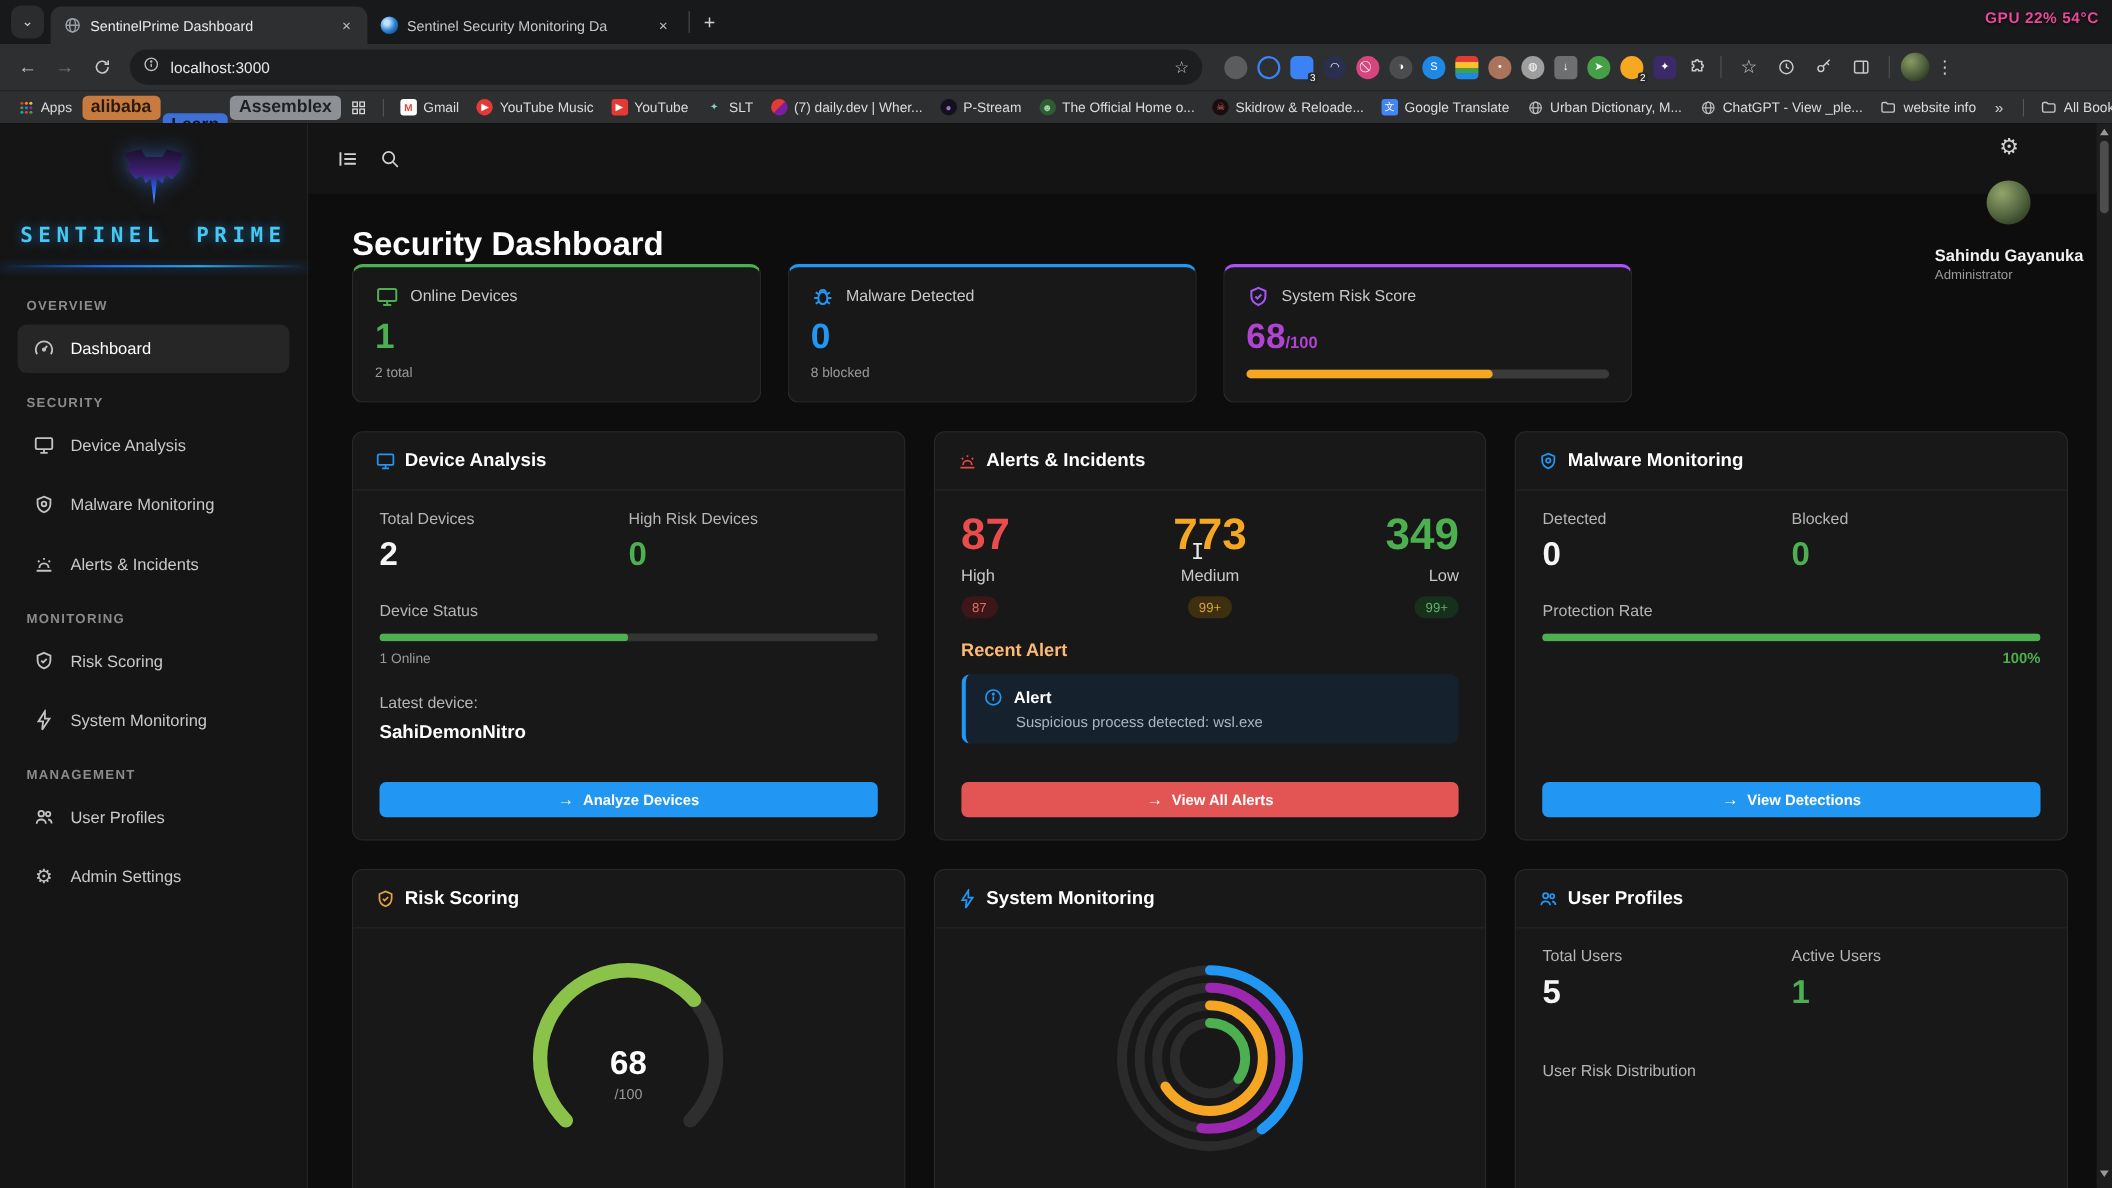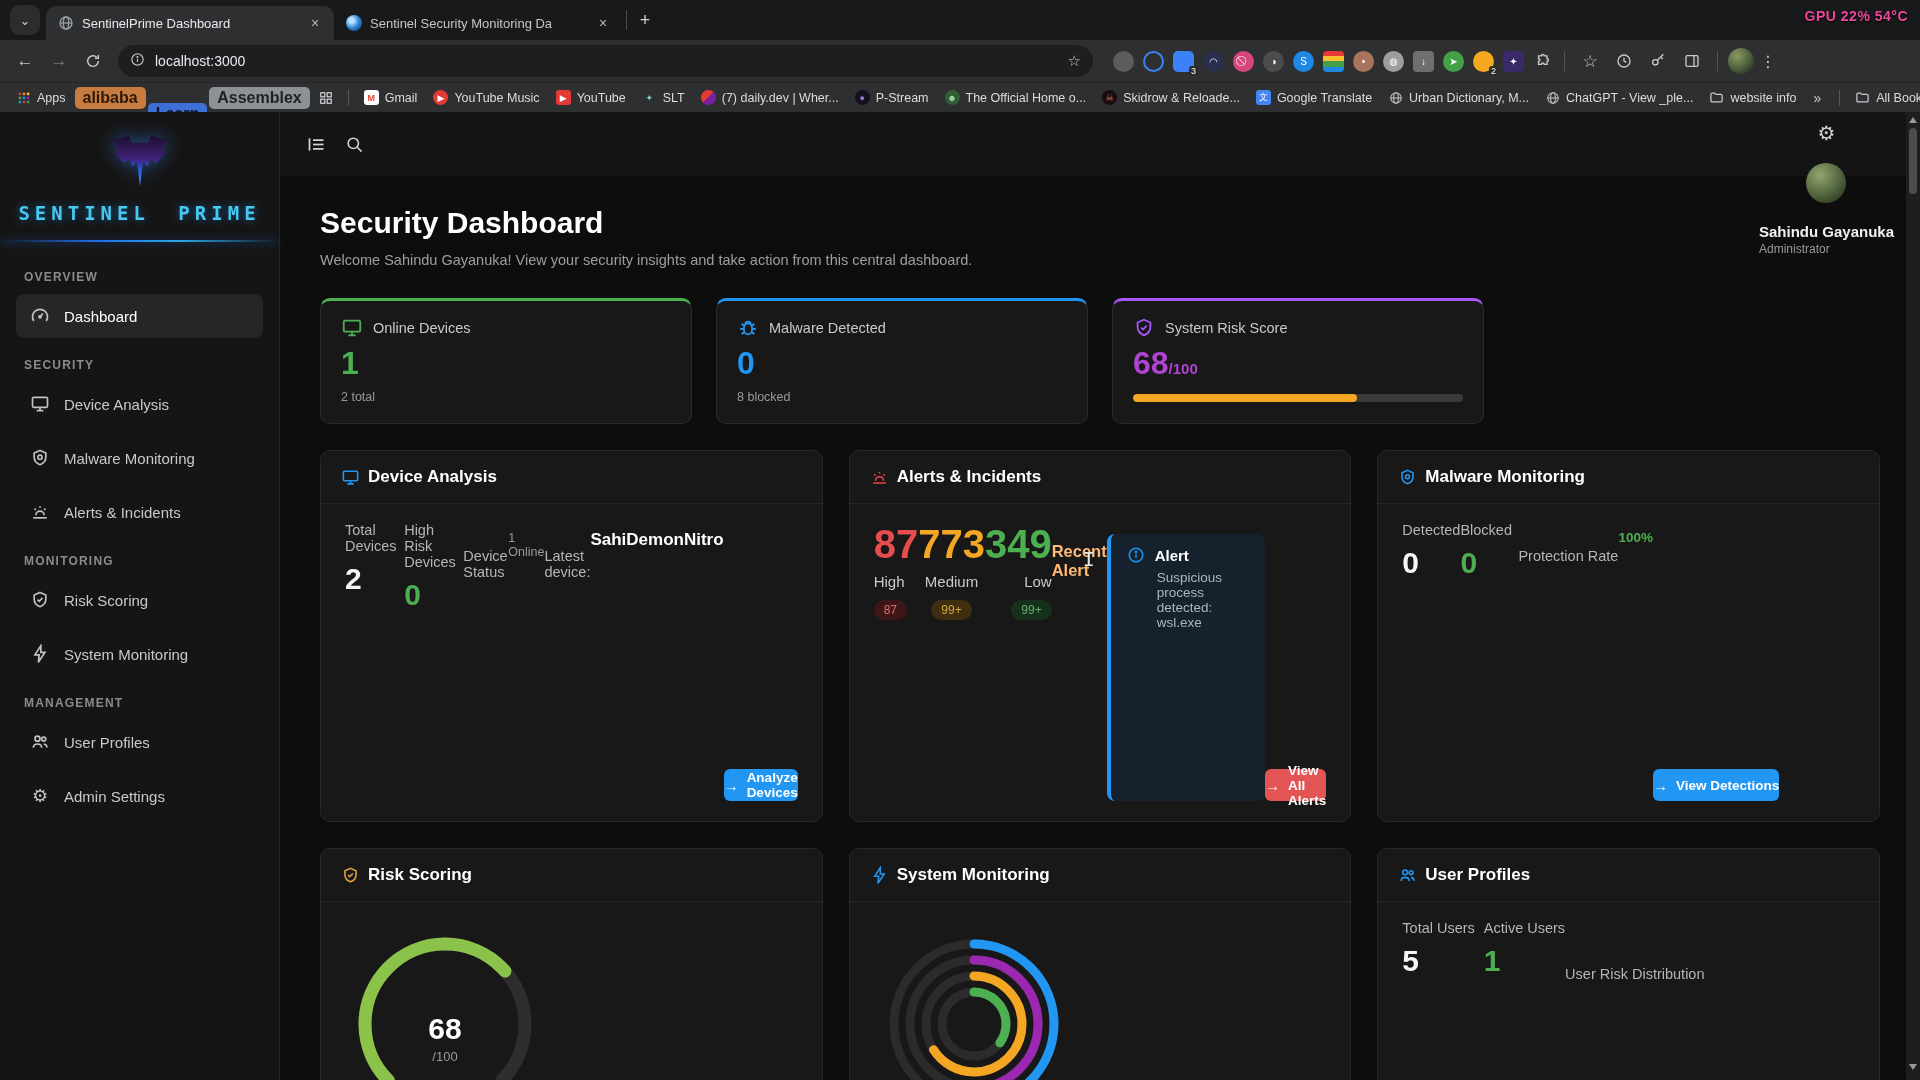--- a/index.html
+++ b/index.html
@@ -114,21 +114,21 @@
   .mini-track { height:8px; border-radius:4px; background:#3a3a3a; margin-top:12px; overflow:hidden; }
   .mini-fill { height:100%; border-radius:4px; background:#f5a623; }
 
   .cards-row { display:grid; grid-template-columns:repeat(3,1fr); gap:26px; margin-top:26px; }
   .card { background:#181818; border:1px solid #282828; border-radius:10px; overflow:hidden;
     display:flex; flex-direction:column; }
   .row2 .card { height:300px; }
   .row1 .card { height:372px; }
   .card-head { display:flex; align-items:center; gap:8px; padding:16px 20px; border-bottom:1px solid #262626; }
   .card-title { color:#fff; font-size:17px; font-weight:bold; }
-  .card-body { padding:18px 24px 20px; display:flex; flex-direction:row; flex:1; }
+  .card-body { padding:18px 24px 20px; display:flex; flex-direction:column; flex:1; }
   .two-col { display:grid; grid-template-columns:1fr 1fr; }
   .k-label { color:#b5b5b5; font-size:14.5px; }
   .k-value { font-size:30px; font-weight:bold; margin-top:8px; }
   .sect-label { color:#b5b5b5; font-size:14.5px; margin-top:26px; }
   .bar-track { height:7px; border-radius:4px; background:#343434; margin-top:12px; overflow:hidden; }
   .bar-fill-green { height:100%; border-radius:4px; background:#4caf50; }
   .bar-note { color:#9a9a9a; font-size:12.5px; margin-top:9px; }
   .latest-name { color:#fff; font-size:17px; font-weight:bold; margin-top:8px; }
   .btn { margin-top:auto; height:32px; border-radius:6px; display:flex; align-items:center; justify-content:center;
     gap:8px; color:#fff; font-size:13.5px; font-weight:bold; }
@@ -482,21 +482,20 @@
         <div class="avatar-lg"></div>
         <div>
           <div class="user-name">Sahindu Gayanuka</div>
           <div class="user-role">Administrator</div>
         </div>
       </div>
     </div>
 
     <div class="content-body">
       <div class="page-title">Security Dashboard</div>
-      <div class="page-subtitle">Welcome Sahindu Gayanuka! View your security insights and take action from this central dashboard.</div>
 
       <div class="stats-row">
         <div class="stat-card a-green">
           <div class="stat-top">
             <svg style="color:#4caf50" width="22" height="22" viewBox="0 0 24 24" fill="none" stroke="currentColor" stroke-width="2">
                 <rect x="3" y="4" width="18" height="12" rx="1.5"></rect>
                 <line x1="12" y1="16" x2="12" y2="20"></line>
                 <line x1="8" y1="20" x2="16" y2="20"></line>
               </svg>
             <span>Online Devices</span>

